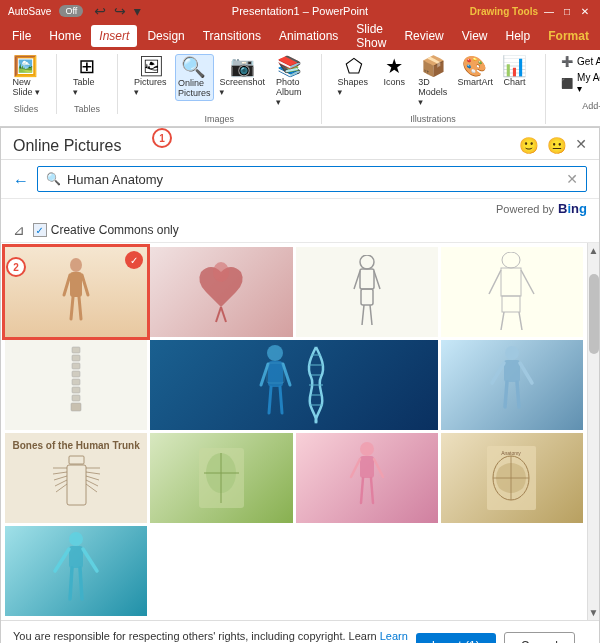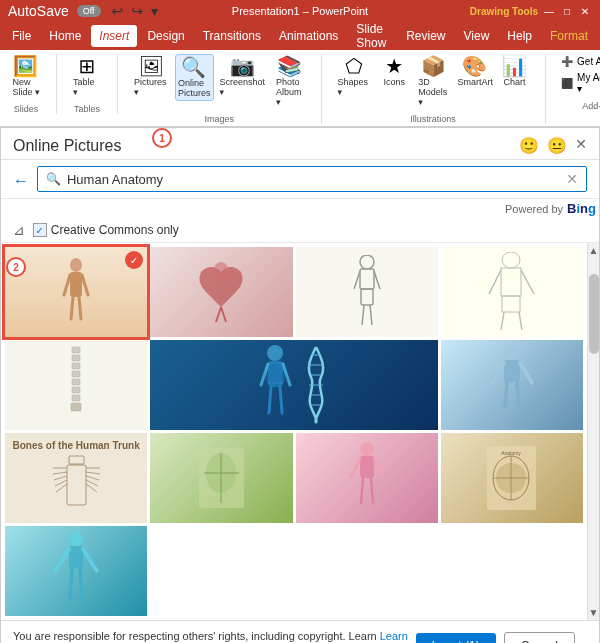--- a/index.html
+++ b/index.html
@@ -144,21 +144,21 @@
       outline: none;
       font-size: 13px;
       flex: 1;
       color: #333;
     }
     .search-clear { color: #999; cursor: pointer; font-size: 14px; }
 
     
     .powered-by {
       text-align: right;
-      padding: 2px 3px;
+      padding: 2px 12px;
       font-size: 11px;
       color: #666;
       display: flex;
       align-items: center;
       justify-content: flex-end;
       gap: 4px;
     }
 
     
     .filter-bar {
@@ -287,21 +287,21 @@
       align-items: center;
       gap: 2px;
     }
     .undo-btn { font-size: 14px; cursor: pointer; color: #333; padding: 1px 3px; }
   </style>
 </head>
 <body>
 
 <div class="title-bar">
   <div class="title-bar-left">
-    <span style="font-size:14px;">AutoSave</span>
+    <span style="font-size:10px;">AutoSave</span>
     <span class="toggle-off">Off</span>
     <div class="ribbon-undo-row">
       <span class="undo-btn">↩</span>
       <span class="undo-btn">↪</span>
       <span class="undo-btn">▾</span>
     </div>
   </div>
   <span class="title-bar-center">Presentation1 – PowerPoint</span>
   <div class="title-bar-right">
     <span style="font-size:10px; color:#f0c040; font-weight:bold;">Drawing Tools</span>
@@ -315,21 +315,21 @@
   <span class="menu-item">File</span>
   <span class="menu-item">Home</span>
   <span class="menu-item active" style="background:white;color:#c0392b;font-weight:500;">Insert</span>
   <span class="menu-item">Design</span>
   <span class="menu-item">Transitions</span>
   <span class="menu-item">Animations</span>
   <span class="menu-item">Slide Show</span>
   <span class="menu-item">Review</span>
   <span class="menu-item">View</span>
   <span class="menu-item">Help</span>
-  <span class="menu-item format-active" style="color:#f0c040;font-weight:normal;">Format</span>
+  <span class="menu-item format-active" style="color:#f0c040;font-weight:bold;">Format</span>
 </div>
 
 <div class="ribbon">
 
   <div class="ribbon-group">
     <div class="ribbon-group-items">
       <div class="ribbon-btn">
         <span class="icon">🖼️</span>
         <span class="label">New<br>Slide ▾</span>
       </div>

